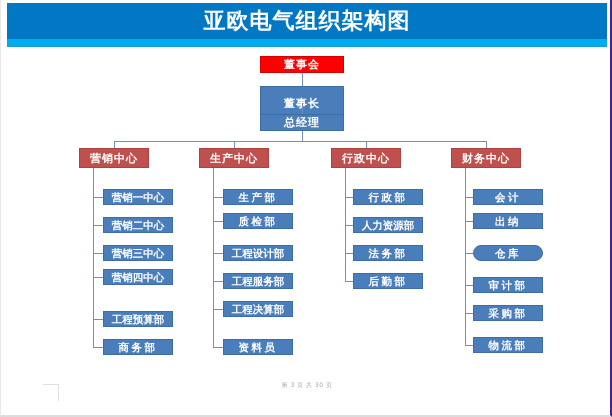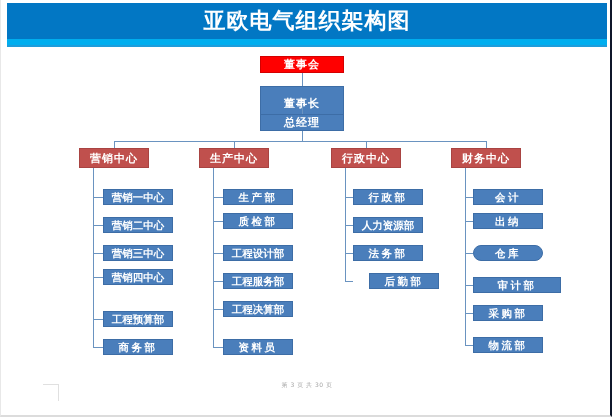--- a/index.html
+++ b/index.html
@@ -7,21 +7,21 @@
     width:612px;height:417px;
     background:#ffffff;
     font-family:"DejaVu Sans","Liberation Sans",sans-serif;
     overflow:hidden;
   }
   #page{
     position:relative;
     width:612px;height:417px;
     background:#ffffff;
     box-sizing:border-box;
-    border-right:2px solid #0f172a;
+    border-right:2px solid #4c1d95;
     border-bottom:2px solid #dcdcdc;
     border-left:1px solid #e8e8e8;
     overflow:hidden;
   }
 
   
   #banner{
     position:absolute;left:6px;top:3px;width:600px;height:36px;
     background:#0277c4;
   }
@@ -126,32 +126,32 @@
       <div class="ln ln-v" style="left: 365px; top: 141px; height: 7px; background: rgb(106, 147, 192);"></div>
       <div class="node n-brick" style="left: 330px; top: 148px; width: 70px; height: 20px; font-size: 11px; letter-spacing: 1px;">行政中心</div>
       <div class="ln ln-v" style="left: 344px; top: 168px; height: 113px; background: rgb(106, 147, 192);"></div>
       <div class="ln ln-h" style="left: 344px; top: 197px; width: 8px; background: rgb(106, 147, 192);"></div>
       <div class="node n-blue" style="left: 352px; top: 189px; width: 70px; height: 16px; font-size: 10.5px; letter-spacing: 2.5px;">行政部</div>
       <div class="ln ln-h" style="left: 344px; top: 225px; width: 8px; background: rgb(106, 147, 192);"></div>
       <div class="node n-blue" style="left: 352px; top: 217px; width: 70px; height: 16px; font-size: 10.5px; letter-spacing: 0px;">人力资源部</div>
       <div class="ln ln-h" style="left: 344px; top: 253px; width: 8px; background: rgb(106, 147, 192);"></div>
       <div class="node n-blue" style="left: 352px; top: 245px; width: 70px; height: 16px; font-size: 10.5px; letter-spacing: 2.5px;">法务部</div>
       <div class="ln ln-h" style="left: 344px; top: 281px; width: 8px; background: rgb(106, 147, 192);"></div>
-      <div class="node n-blue" style="left: 368px; top: 273px; width: 70px; height: 16px; font-size: 10.5px; letter-spacing: 2.5px;">后勤部</div>
+      <div class="node n-blue" style="left: 352px; top: 273px; width: 70px; height: 16px; font-size: 10.5px; letter-spacing: 2.5px;">后勤部</div>
       <div class="ln ln-v" style="left: 485px; top: 141px; height: 7px; background: rgb(106, 147, 192);"></div>
       <div class="node n-brick" style="left: 450px; top: 148px; width: 70px; height: 20px; font-size: 11px; letter-spacing: 1px;">财务中心</div>
       <div class="ln ln-v" style="left: 464px; top: 168px; height: 177px; background: rgb(106, 147, 192);"></div>
       <div class="ln ln-h" style="left: 464px; top: 197px; width: 8px; background: rgb(106, 147, 192);"></div>
       <div class="node n-blue" style="left: 472px; top: 189px; width: 70px; height: 16px; font-size: 10.5px; letter-spacing: 2.5px;">会计</div>
       <div class="ln ln-h" style="left: 464px; top: 221px; width: 8px; background: rgb(106, 147, 192);"></div>
       <div class="node n-blue" style="left: 472px; top: 213px; width: 70px; height: 16px; font-size: 10.5px; letter-spacing: 2.5px;">出纳</div>
       <div class="ln ln-h" style="left: 464px; top: 253px; width: 8px; background: rgb(106, 147, 192);"></div>
       <div class="node n-blue" style="left: 472px; top: 245px; width: 70px; height: 16px; font-size: 10.5px; letter-spacing: 2.5px; border-radius: 8px;">仓库</div>
       <div class="ln ln-h" style="left: 464px; top: 285px; width: 8px; background: rgb(106, 147, 192);"></div>
-      <div class="node n-blue" style="left: 472px; top: 277px; width: 88px; height: 16px; font-size: 10.5px; letter-spacing: 2.5px; text-align: right;">审计部</div>
+      <div class="node n-blue" style="left: 472px; top: 277px; width: 70px; height: 16px; font-size: 10.5px; letter-spacing: 2.5px; text-align: right;">审计部</div>
       <div class="ln ln-h" style="left: 464px; top: 313px; width: 8px; background: rgb(106, 147, 192);"></div>
       <div class="node n-blue" style="left: 472px; top: 305px; width: 70px; height: 16px; font-size: 10.5px; letter-spacing: 2.5px;">采购部</div>
       <div class="ln ln-h" style="left: 464px; top: 345px; width: 8px; background: rgb(106, 147, 192);"></div>
       <div class="node n-blue" style="left: 472px; top: 337px; width: 70px; height: 16px; font-size: 10.5px; letter-spacing: 2.5px;">物流部</div>
     </div>
 
   <div id="corner-bl" class="corner">
       <i></i>
     </div>
 

